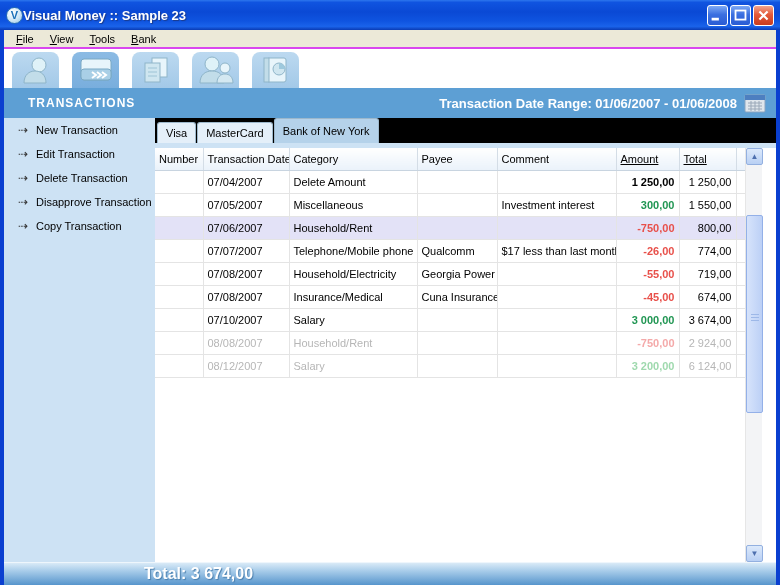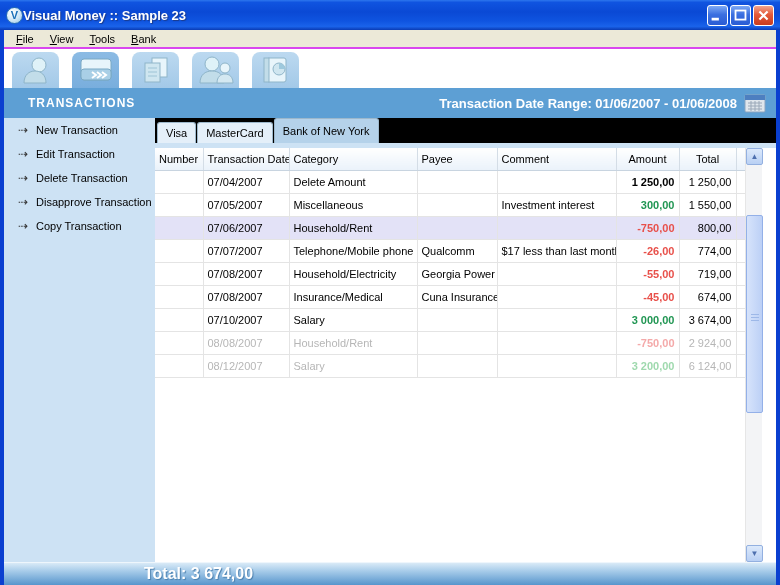--- a/index.html
+++ b/index.html
@@ -51,21 +51,21 @@
   .tab.active { height:25px; background:#b5d2ea; }
   .tab-band { height:5px; background:#cde2f4; }
 
   .grid-zone { flex:1; display:flex; }
   .table-wrap { flex:1; }
   table { border-collapse:collapse; table-layout:fixed; width:100%; }
   col.c-number{width:48px} col.c-date{width:86px} col.c-category{width:128px} col.c-payee{width:80px}
   col.c-comment{width:119px} col.c-amount{width:63px} col.c-total{width:57px} col.c-filler{width:auto}
   th { height:22px; font-weight:normal; text-align:left; padding:0 4px; background:linear-gradient(#ffffff,#eaf2fa);
     border-right:1px solid #d4dde6; border-bottom:1px solid #c8d4e0; white-space:nowrap; overflow:hidden; }
-  th.num { text-align:center; }
+  th.num { text-align:left;text-decoration:underline; }
   td { height:23px; padding:0 4px; border-right:1px solid #e4e4e4; border-bottom:1px solid #e4e4e4;
     white-space:nowrap; overflow:hidden; }
   th:last-child, td:last-child { border-right:none; }
   td.num { text-align:right; }
   tr.selected td { background:#e3e2f7; }
   .amount-initial { font-weight:bold; color:#000; }
   .amount-positive { font-weight:bold; color:#219653; }
   .amount-negative { font-weight:bold; color:#e8504a;margin-left:6px; }
   tr.future td { color:#b6b6b6; }
   tr.future td.amount-negative { color:#f4a9a9; }

